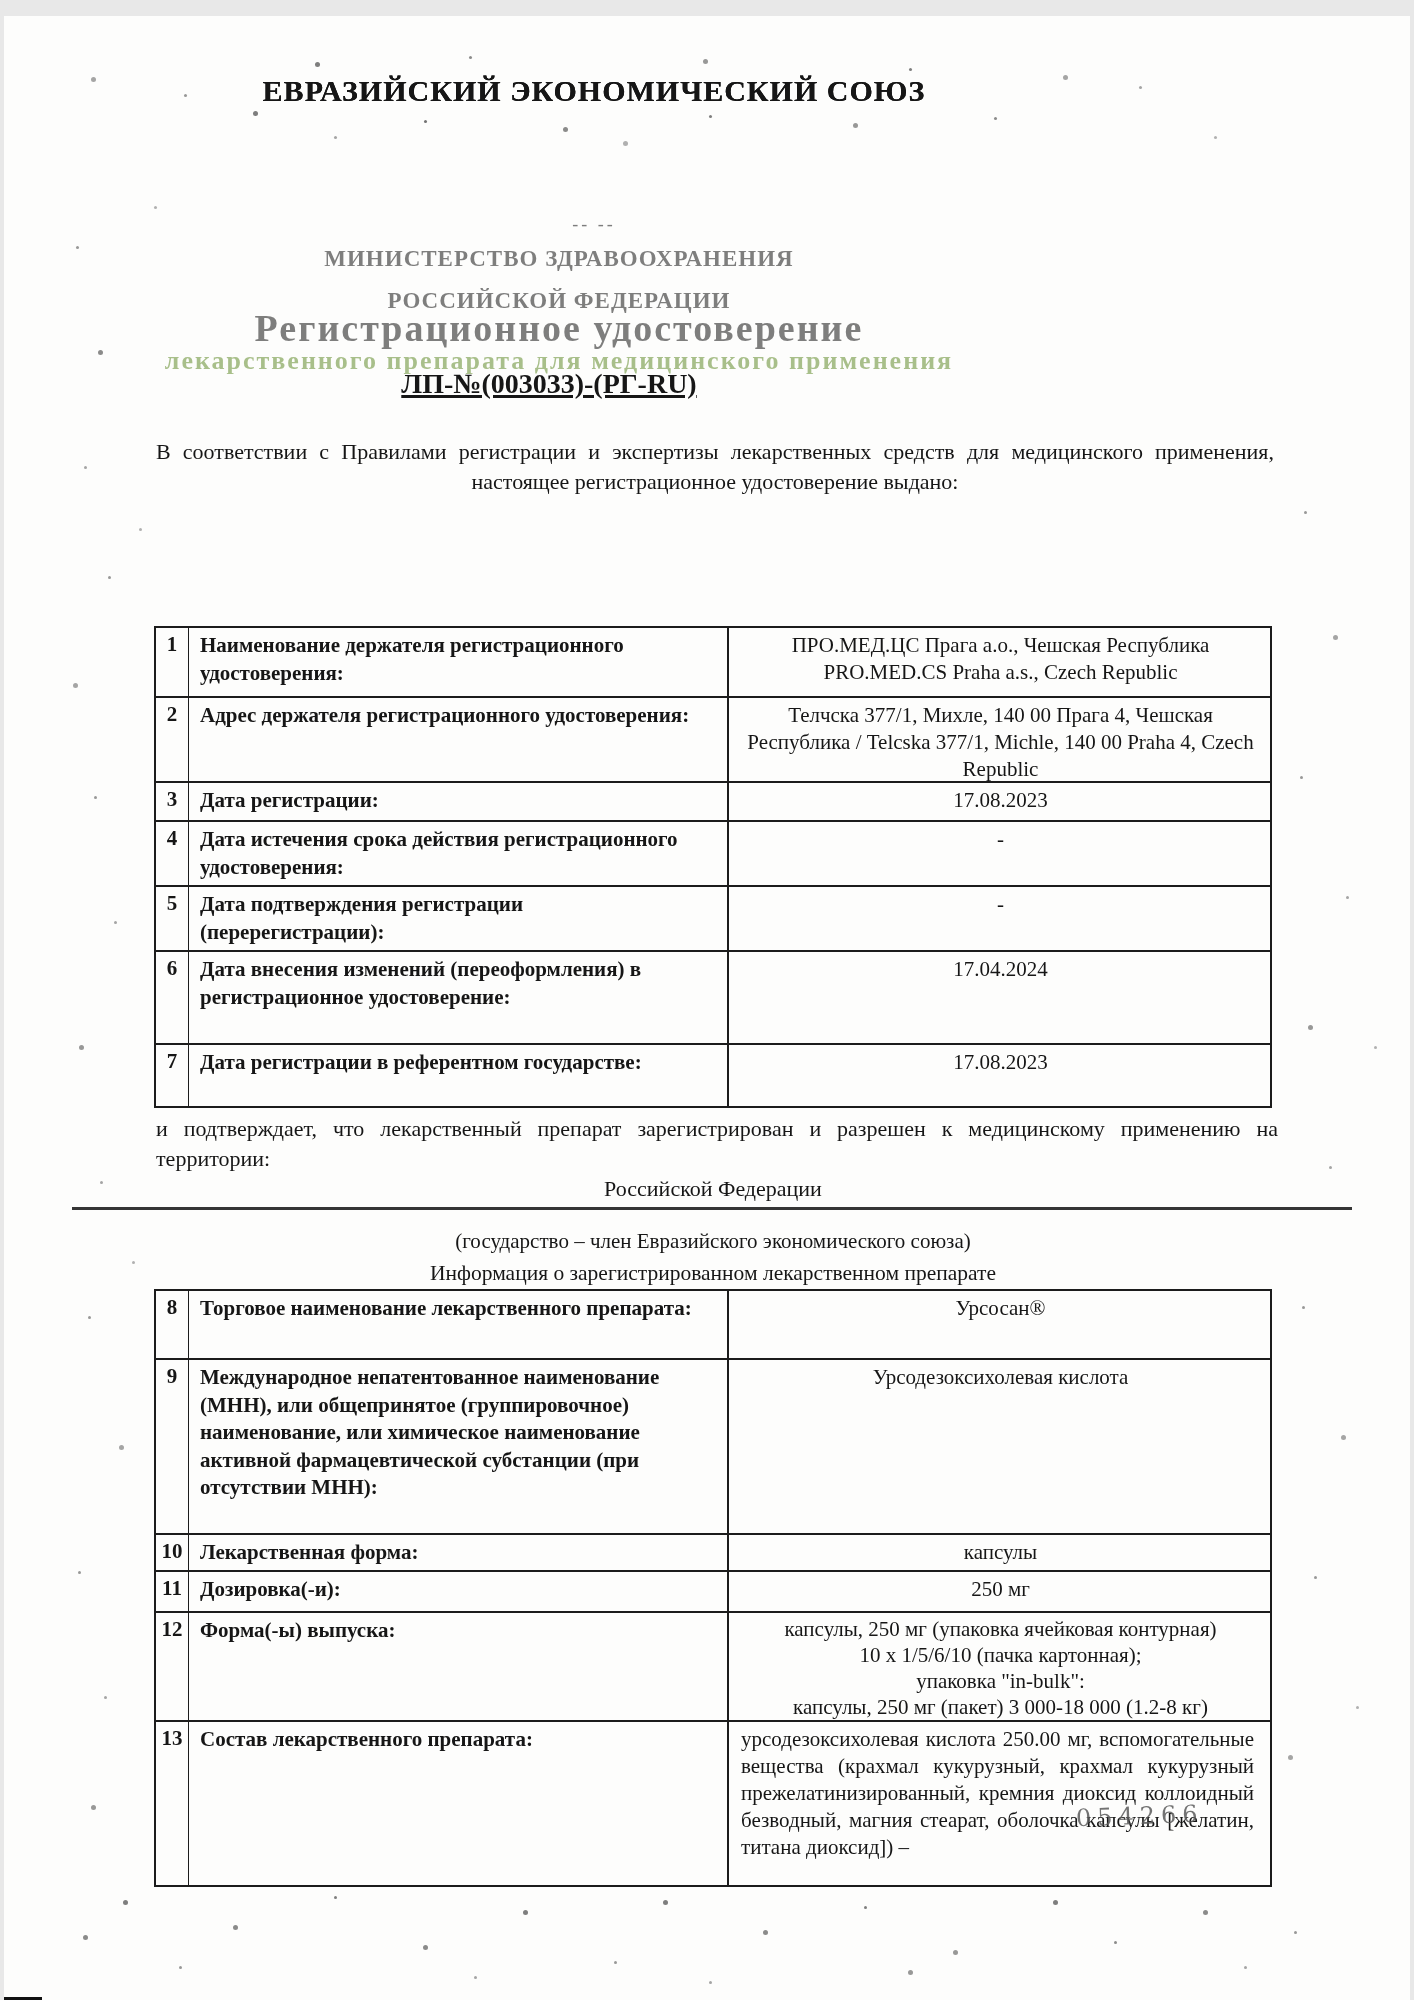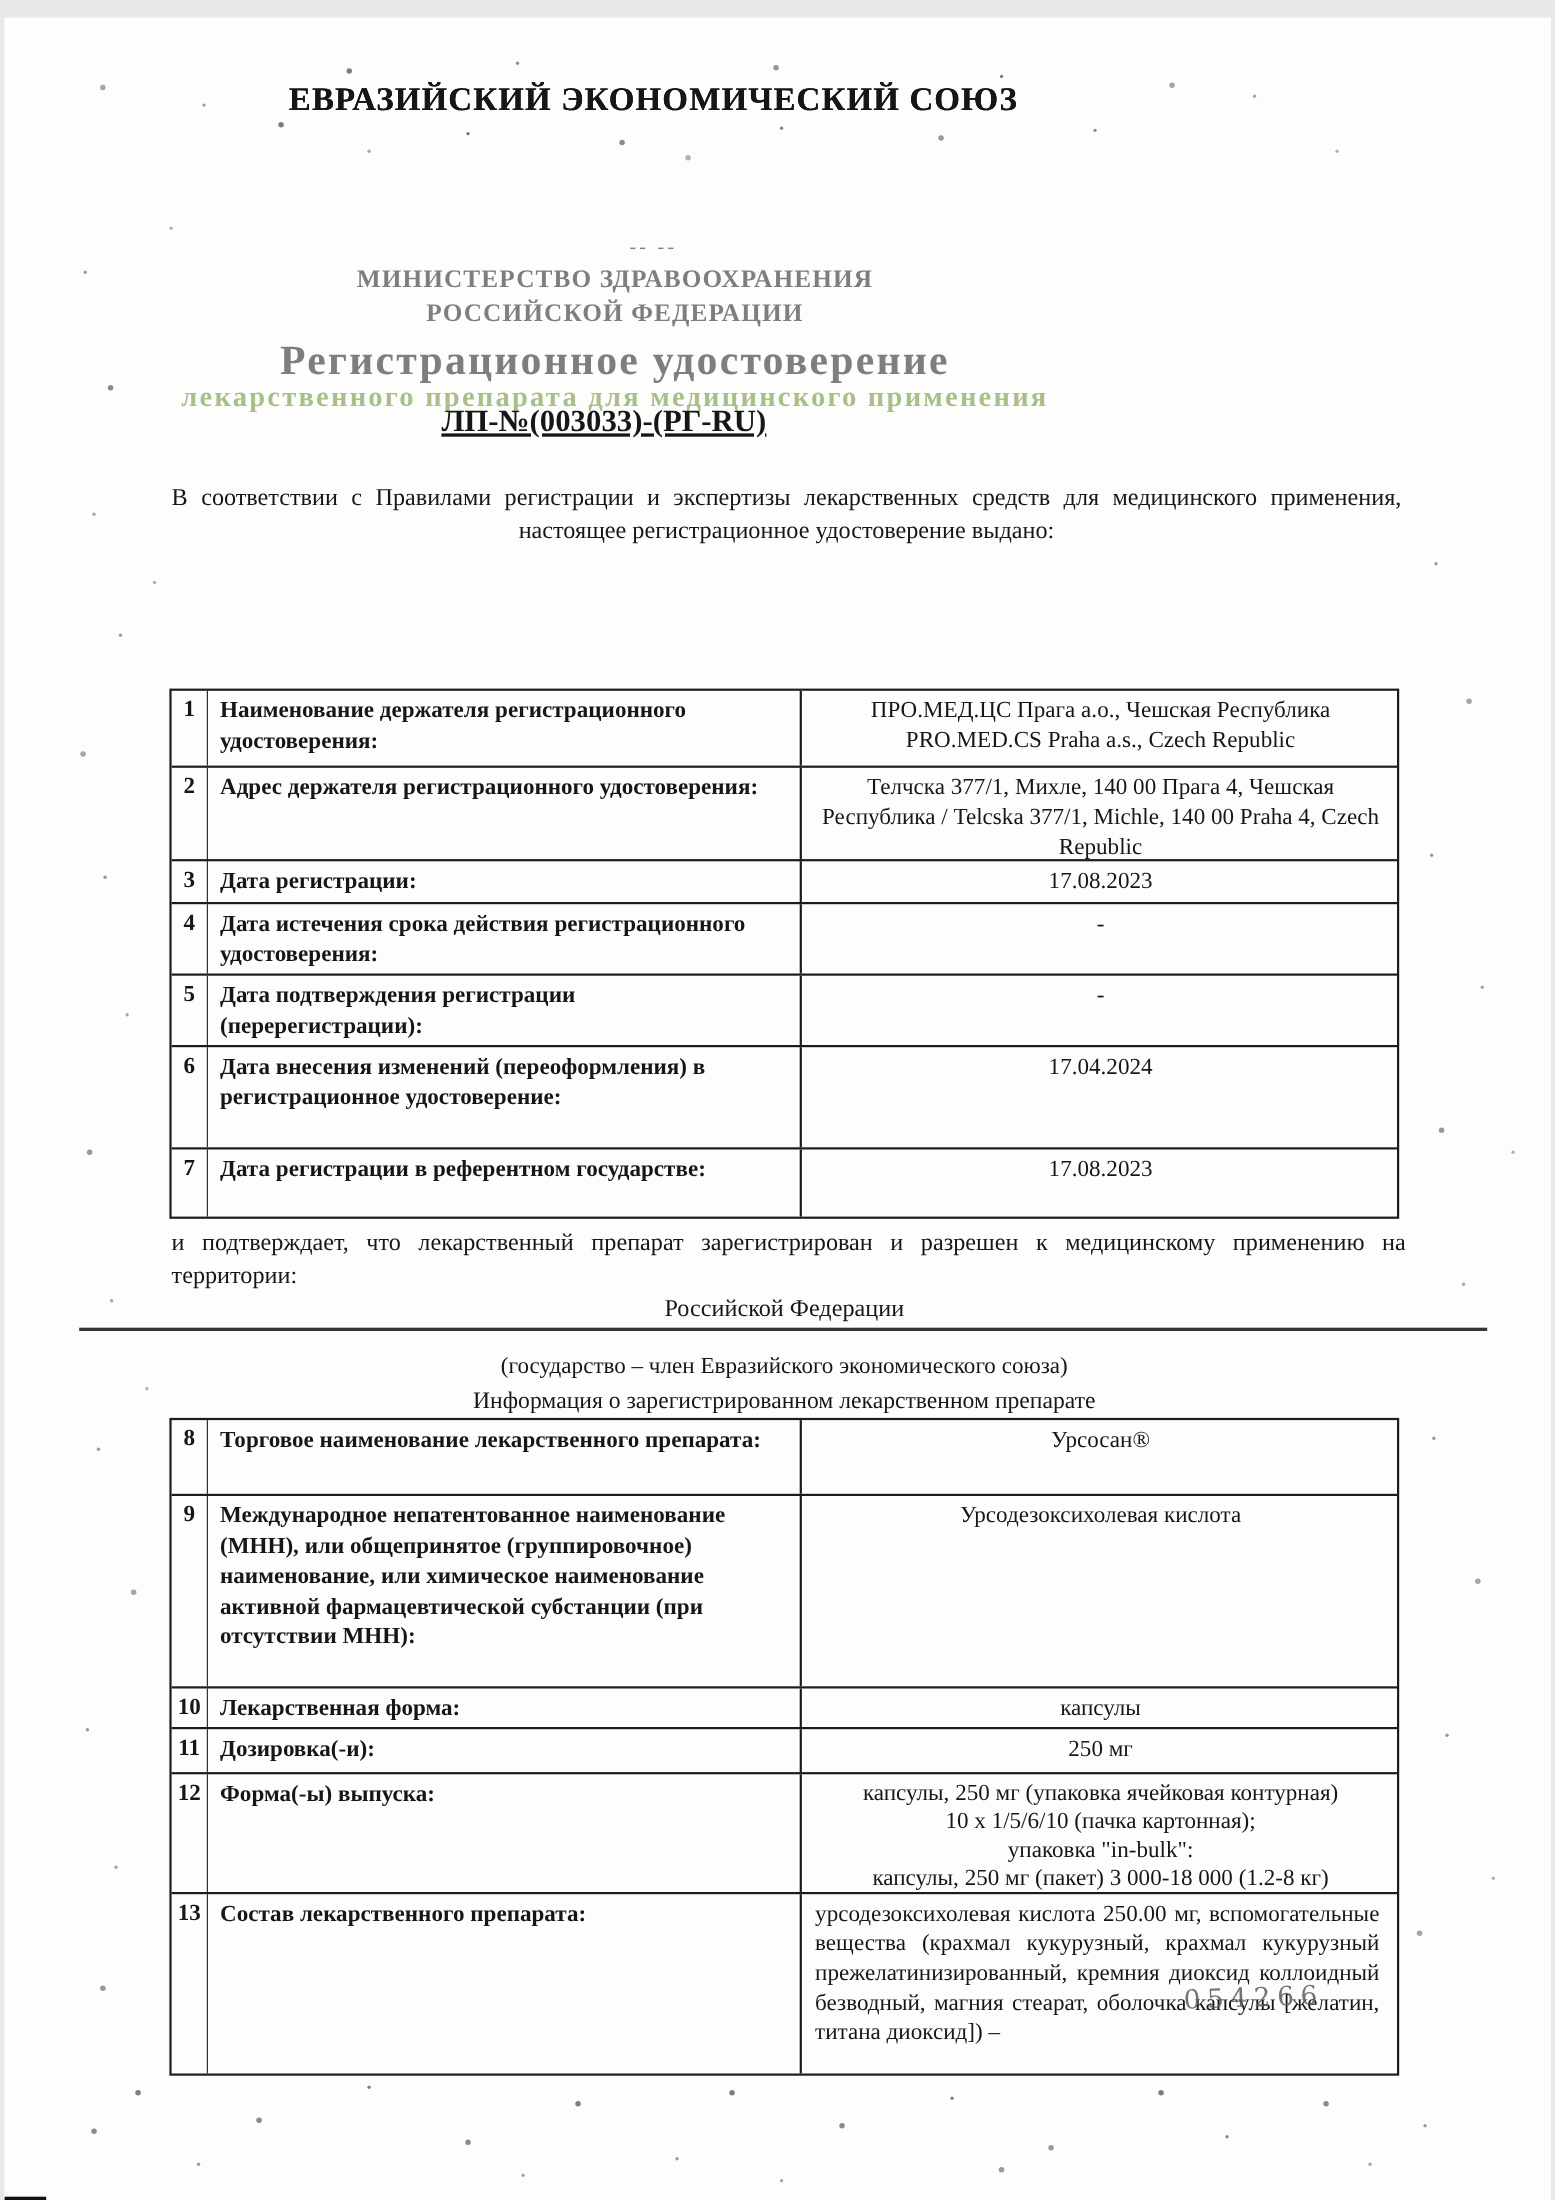--- a/index.html
+++ b/index.html
@@ -11,21 +11,21 @@
   }
   .abs{position:absolute;}
   .eaeu-title{
     left:140px;top:58px;width:900px;text-align:center;
     font-size:30px;font-weight:bold;letter-spacing:1px;
     text-shadow:0 0 .6px #000;
   }
   .dashes{left:530px;top:198px;width:120px;text-align:center;font-size:18px;letter-spacing:3px;opacity:.55;}
   .eroded{opacity:.6;filter:blur(.5px);color:#2a2a2a;}
   .eroded2{opacity:.48;filter:blur(.7px);color:#4d7c0f;}
-  .ministry{left:150px;top:222px;width:810px;text-align:center;font-size:23px;line-height:31px;font-weight:bold;letter-spacing:1px;}
+  .ministry{left:150px;top:222px;width:810px;text-align:center;font-size:23px;line-height:42px;font-weight:bold;letter-spacing:1px;}
   .cert-title{left:150px;top:290px;width:810px;text-align:center;font-size:38px;letter-spacing:2px;font-weight:bold;}
   .cert-subtitle{left:110px;top:330px;width:890px;text-align:center;font-size:26px;letter-spacing:2px;font-weight:bold;}
   .reg-number{left:95px;top:352px;width:900px;text-align:center;font-size:28px;font-weight:bold;text-decoration:underline;text-decoration-thickness:2.5px;}
   .reg-caption{left:150px;top:389px;width:1110px;text-align:center;font-size:21px;}
   .intro{left:152px;top:421px;width:1118px;font-size:22px;line-height:30px;text-align:justify;text-align-last:center;}
   .doc-table{left:150px;width:1118px;border:2.5px solid #1c1c1c;box-sizing:border-box;background:transparent;}
   .t-row{display:grid;grid-template-columns:33px 540px 1fr;box-sizing:border-box;border-top:2px solid #1c1c1c;}
   .t-row:first-child{border-top:none;}
   .t-num{border-right:1.5px solid #1c1c1c;font-weight:bold;font-size:21px;text-align:center;padding-top:4px;box-sizing:border-box;}
   .t-label{border-right:2px solid #1c1c1c;font-weight:bold;font-size:21px;line-height:27.5px;padding:4px 24px 0 11px;box-sizing:border-box;}

